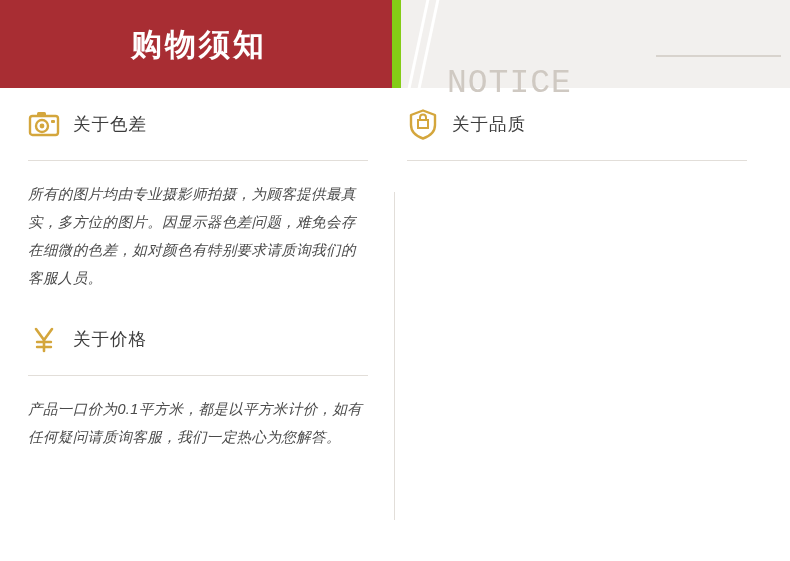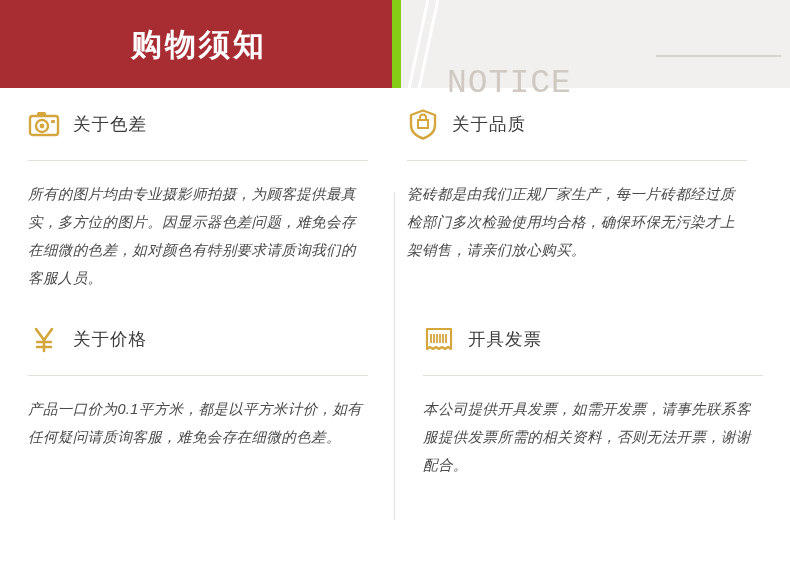--- a/index.html
+++ b/index.html
@@ -203,52 +203,34 @@
         <span class="icon">
           <svg width="32" height="32" viewBox="0 0 32 32">
             <path d="M16 2.5 L28 7 V17 C28 24 22 28.5 16 30.5 C10 28.5 4 24 4 17 V7 Z" fill="none" stroke="#d4a63c" stroke-width="2.4" stroke-linejoin="round"></path>
             <rect x="11" y="12" width="10" height="8" fill="none" stroke="#d4a63c" stroke-width="2"></rect>
             <path d="M13 12 V9.5 A3 3 0 0 1 19 9.5 V12" fill="none" stroke="#d4a63c" stroke-width="2"></path>
           </svg>
         </span>
         <span class="cell-title">关于品质</span>
       </div>
       <div class="hrule"></div>
-      <div class="cell-body">
-        <p>瓷砖都是由我们正规厂家生产，每一片砖都经过质检部门多次检验使用均合格，确保环保无污染才上架销售，请亲们放心购买。</p>
-      </div>
     </div>
 
     <div class="cell c3">
       <div class="cell-head">
         <span class="icon">
           <svg width="32" height="32" viewBox="0 0 32 32">
             <path d="M8 6 L16 17 L24 6" fill="none" stroke="#d4a63c" stroke-width="2.6" stroke-linecap="round"></path>
             <path d="M16 17 V28" fill="none" stroke="#d4a63c" stroke-width="2.6" stroke-linecap="round"></path>
             <path d="M9 19 H23" fill="none" stroke="#d4a63c" stroke-width="2.4" stroke-linecap="round"></path>
             <path d="M9 24 H23" fill="none" stroke="#d4a63c" stroke-width="2.4" stroke-linecap="round"></path>
           </svg>
         </span>
         <span class="cell-title">关于价格</span>
       </div>
       <div class="hrule"></div>
       <div class="cell-body">
-        <p>产品一口价为0.1平方米，都是以平方米计价，如有任何疑问请质询客服，难免会存在细微的色差。</p>
-      </div>
-    </div>
-
-    <div class="cell c4">
-      <div class="cell-head">
-        <span class="icon">
-          <svg width="32" height="32" viewBox="0 0 32 32">
-            <path d="M4 6 H28 V26 L25 24 L22 26 L19 24 L16 26 L13 24 L10 26 L7 24 L4 26 Z" fill="none" stroke="#d4a63c" stroke-width="2.2" stroke-linejoin="round"></path>
-            <path d="M8 11 V20 M11 11 V20 M14 11 V20 M17 11 V20 M20 11 V20 M23 11 V20" stroke="#d4a63c" stroke-width="1.8"></path>
-          </svg>
-        </span>
-        <span class="cell-title">开具发票</span>
-      </div>
-      <div class="hrule"></div>
-      <div class="cell-body">
-        <p>本公司提供开具发票，如需开发票，请事先联系客服提供发票所需的相关资料，否则无法开票，谢谢配合。</p>
-      </div>
-    </div>
+        <p>产品一口价为0.1平方米，都是以平方米计价，如有任何疑问请质询客服，我们一定热心为您解答。</p>
+      </div>
+    </div>
+
   </div>
 </div>
 
 </body></html>

